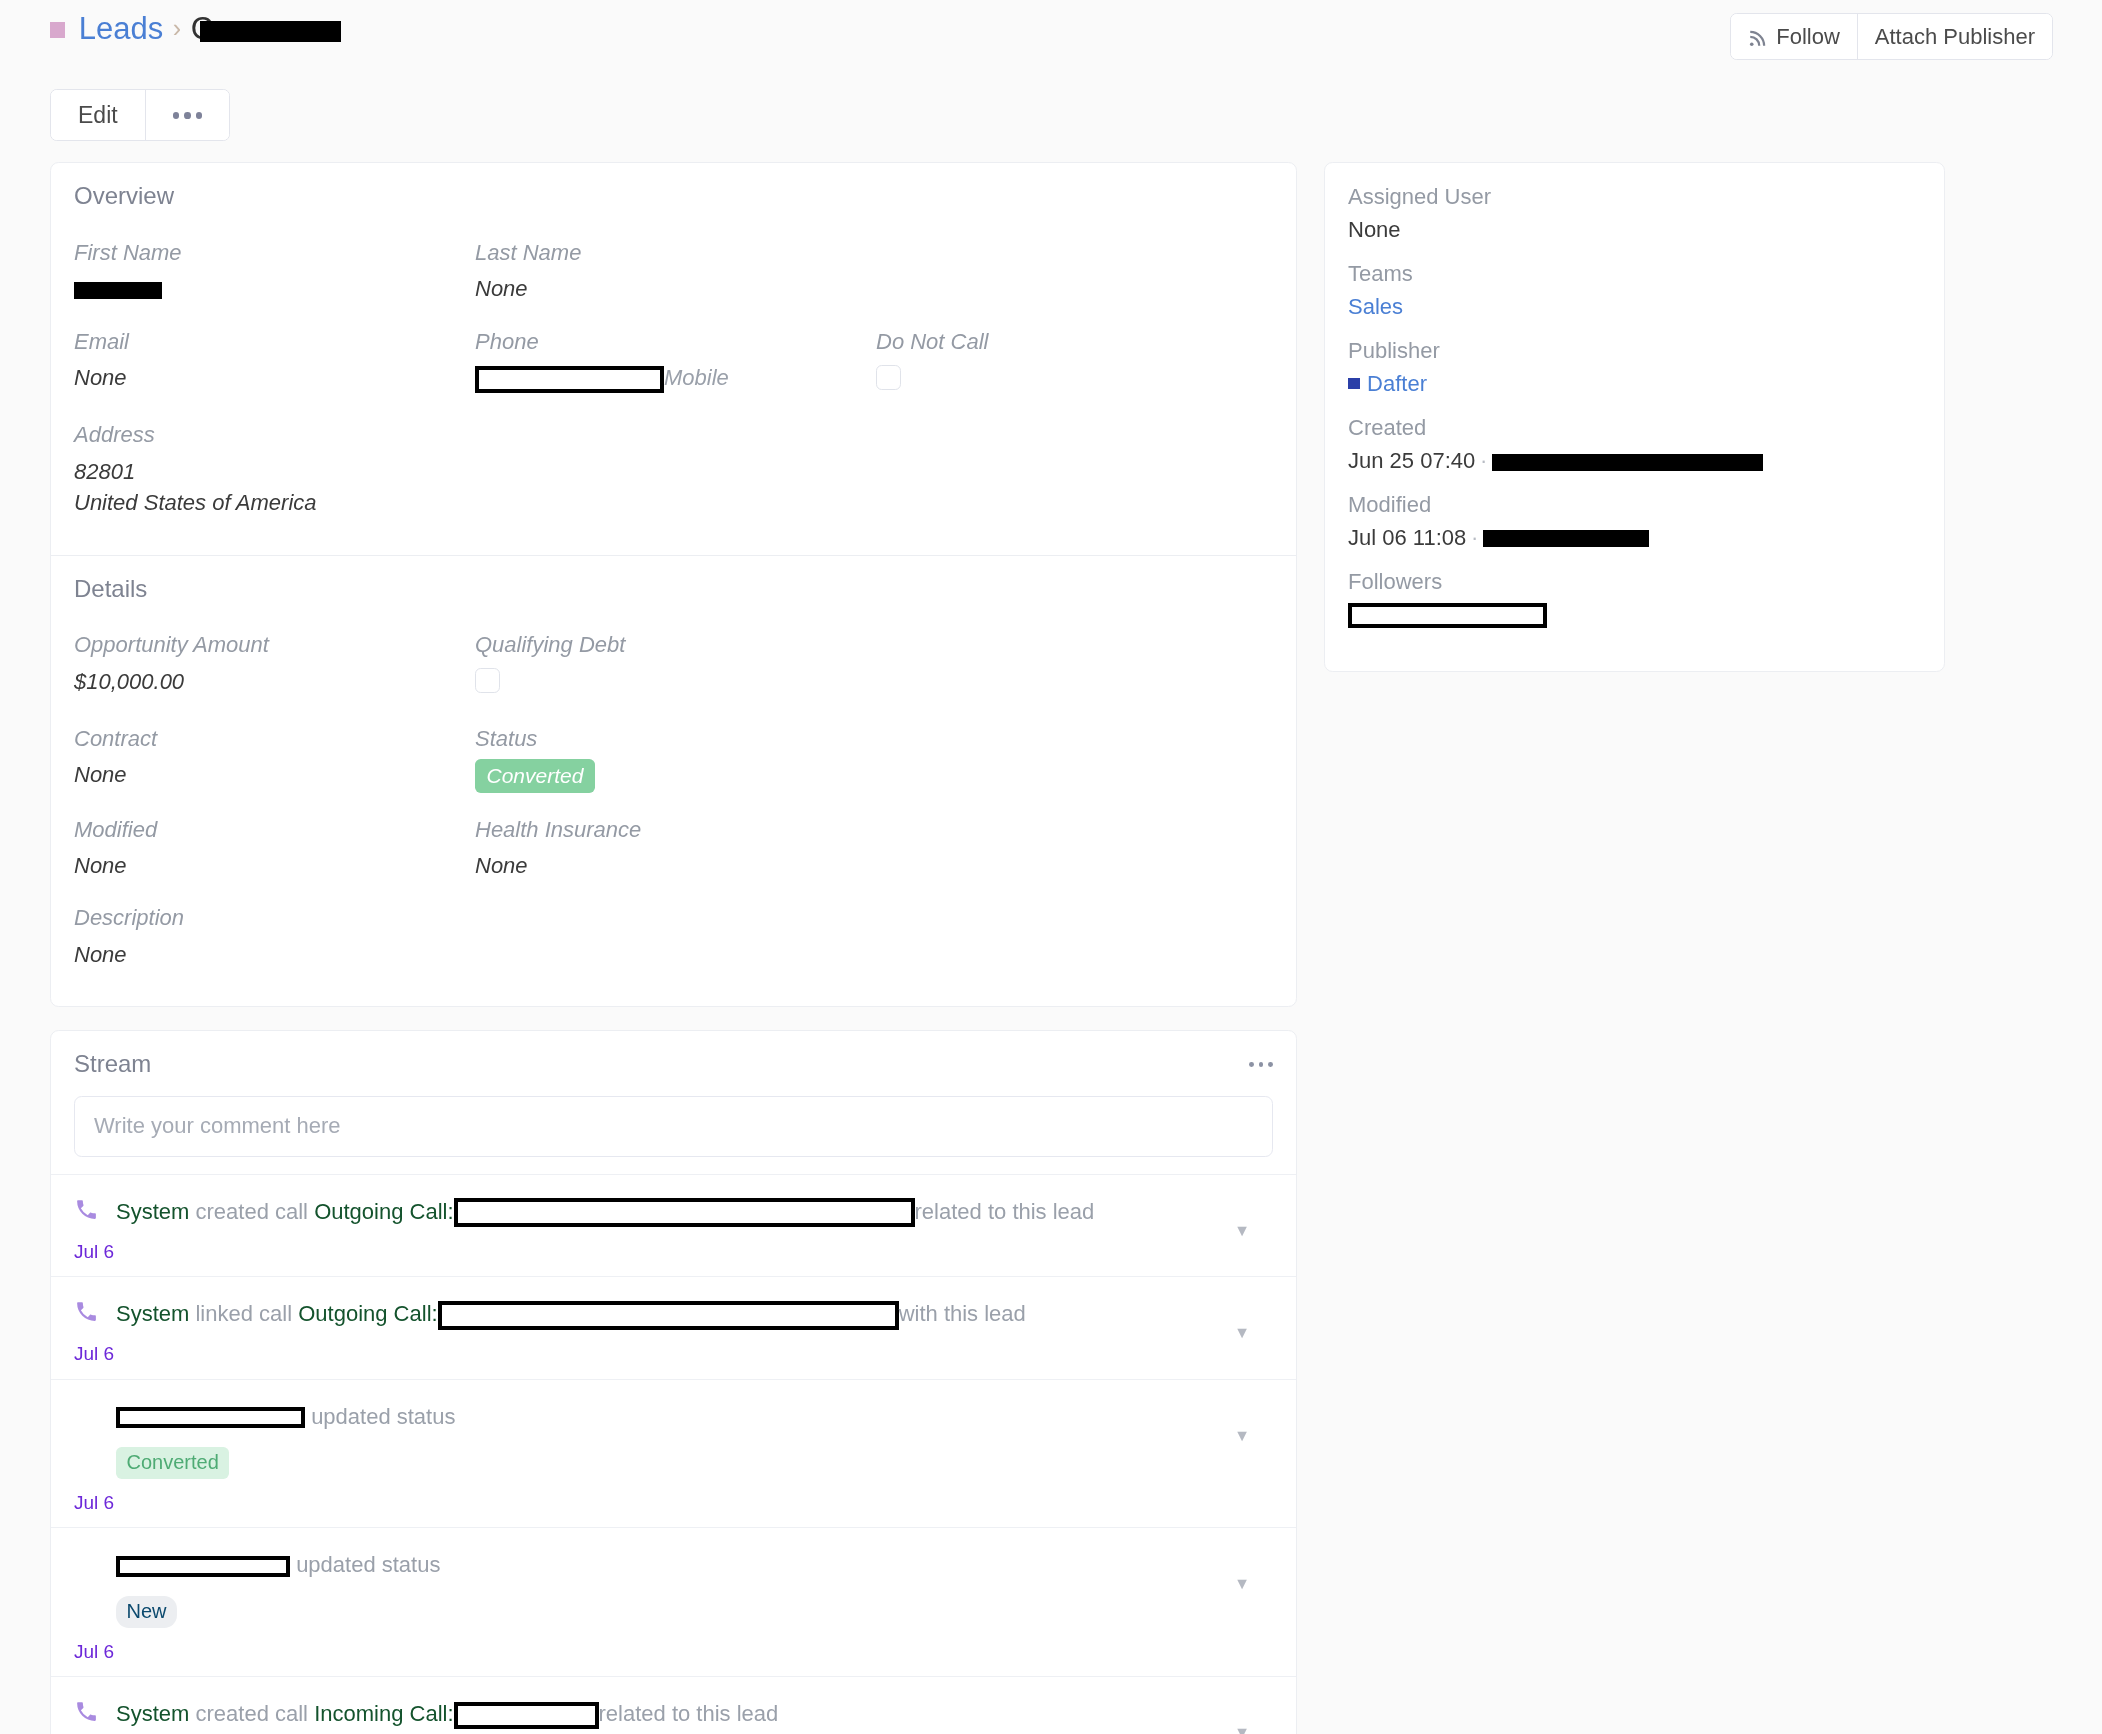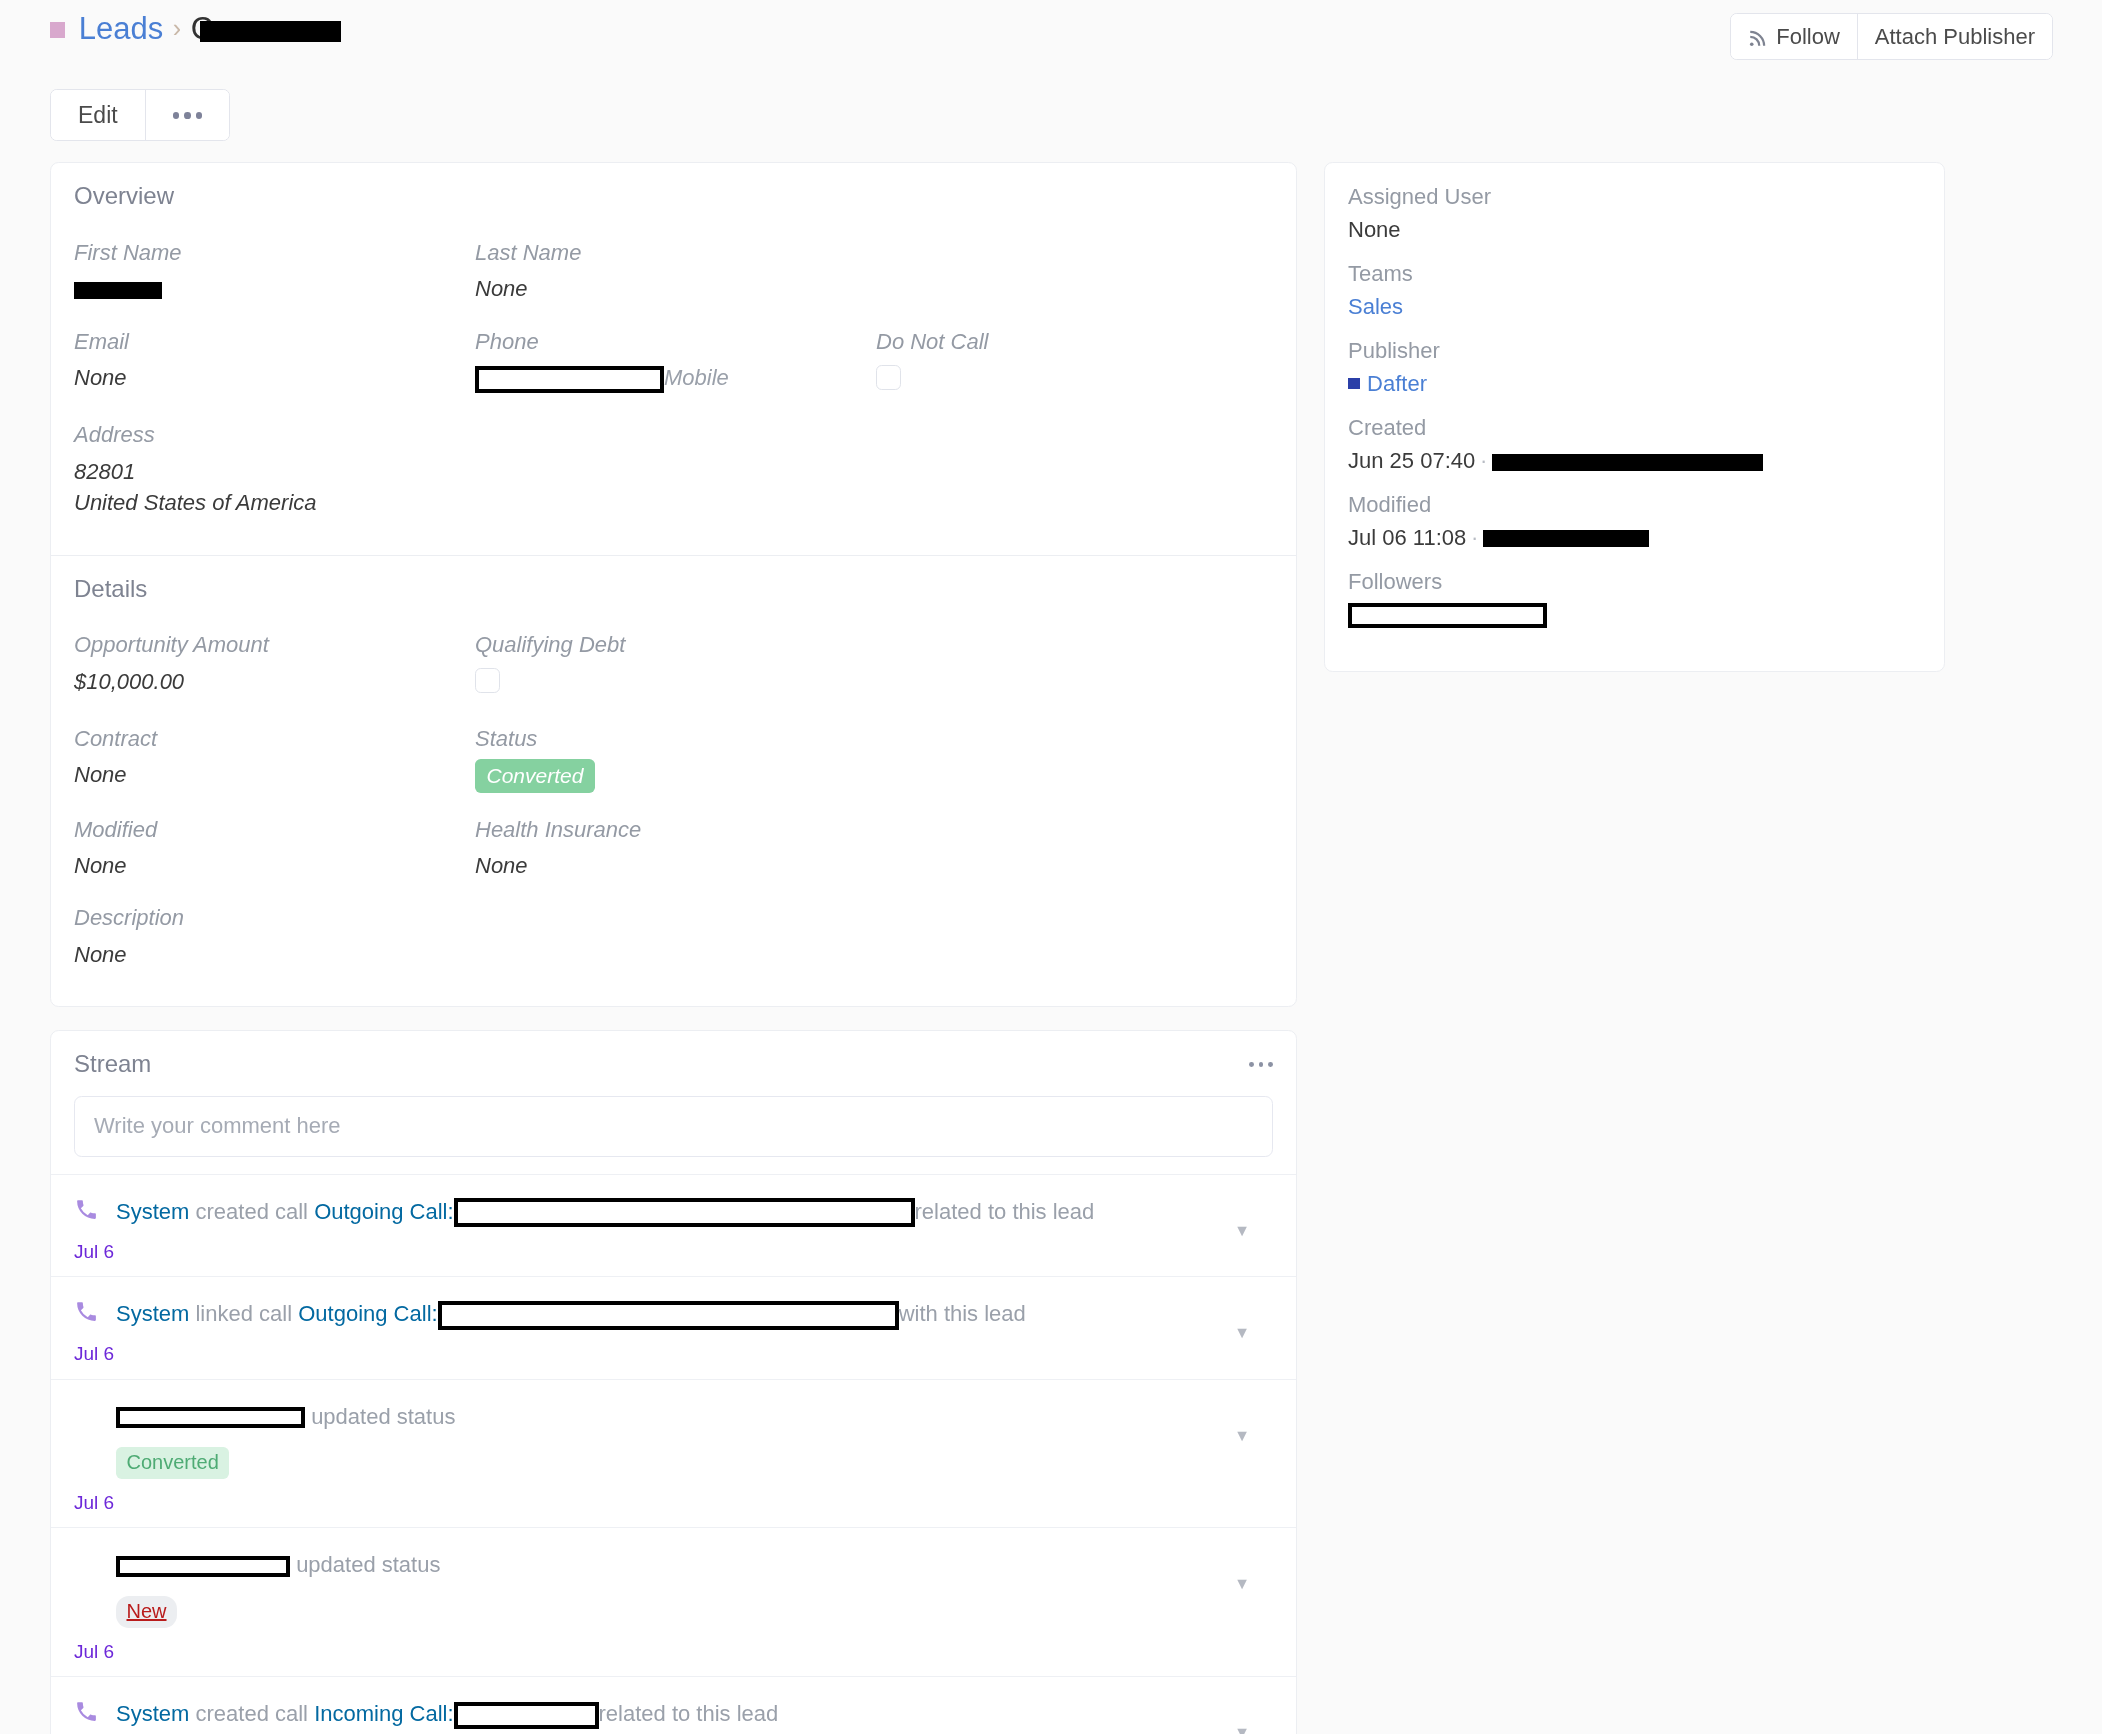--- a/index.html
+++ b/index.html
@@ -266,21 +266,21 @@
   }
   .si-line {
     display: flex;
     align-items: flex-start;
     font-size: 22px;
     line-height: 1.42;
     padding-left: 42px;
     position: relative;
   }
   .si-text { color: #9aa0aa; }
-  .si-text .lnk { color: #0369a1; }
+  .si-text .lnk { color: #14532d; }
   .phone-icon {
     position: absolute;
     left: 0px;
     top: 1px;
     width: 25px;
     height: 25px;
   }
   .si-date {
     color: #6d28d9;
     font-size: 19px;
@@ -300,27 +300,26 @@
     color: #4eab74;
     border-radius: 5.7px;
     padding: 3.8px 10.5px 4.8px 10.5px;
     font-size: 20px;
     margin-top: 15.3px;
     margin-left: 42px;
   }
   .badge-inline-gray {
     display: inline-block;
     background: #eceef1;
-    color: #b91c1c;
+    color: #0c4a6e;
     border-radius: 13px;
     padding: 3.8px 10.5px 4.8px 10.5px;
     font-size: 20px;
     margin-top: 15.3px;
     margin-left: 42px;
-    text-decoration: underline;
   }
 </style>
 </head>
 <body>
 
 <div class="page">
 
   
   <div class="header-row">
 

